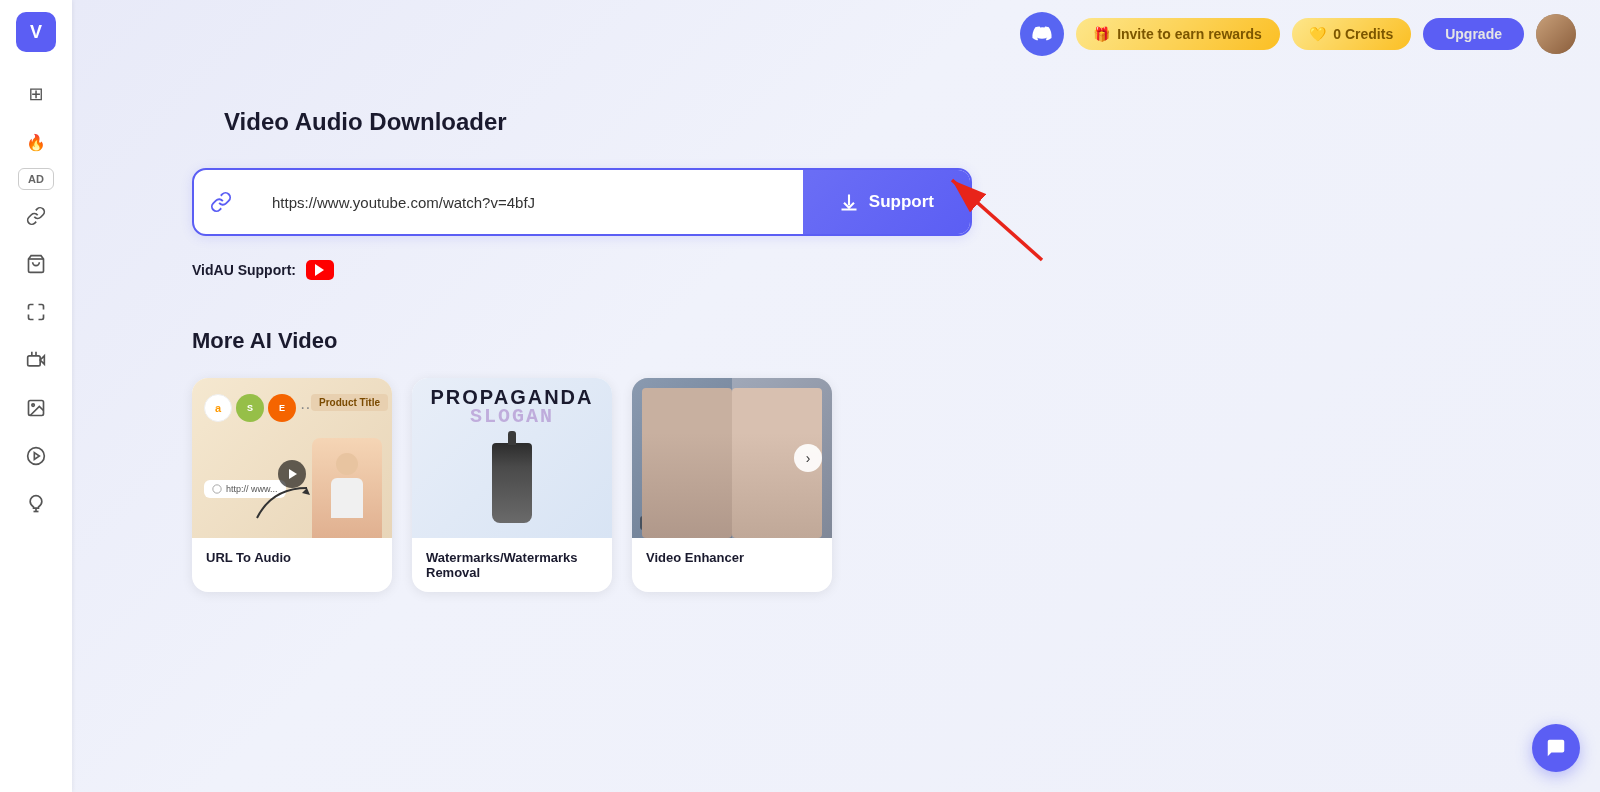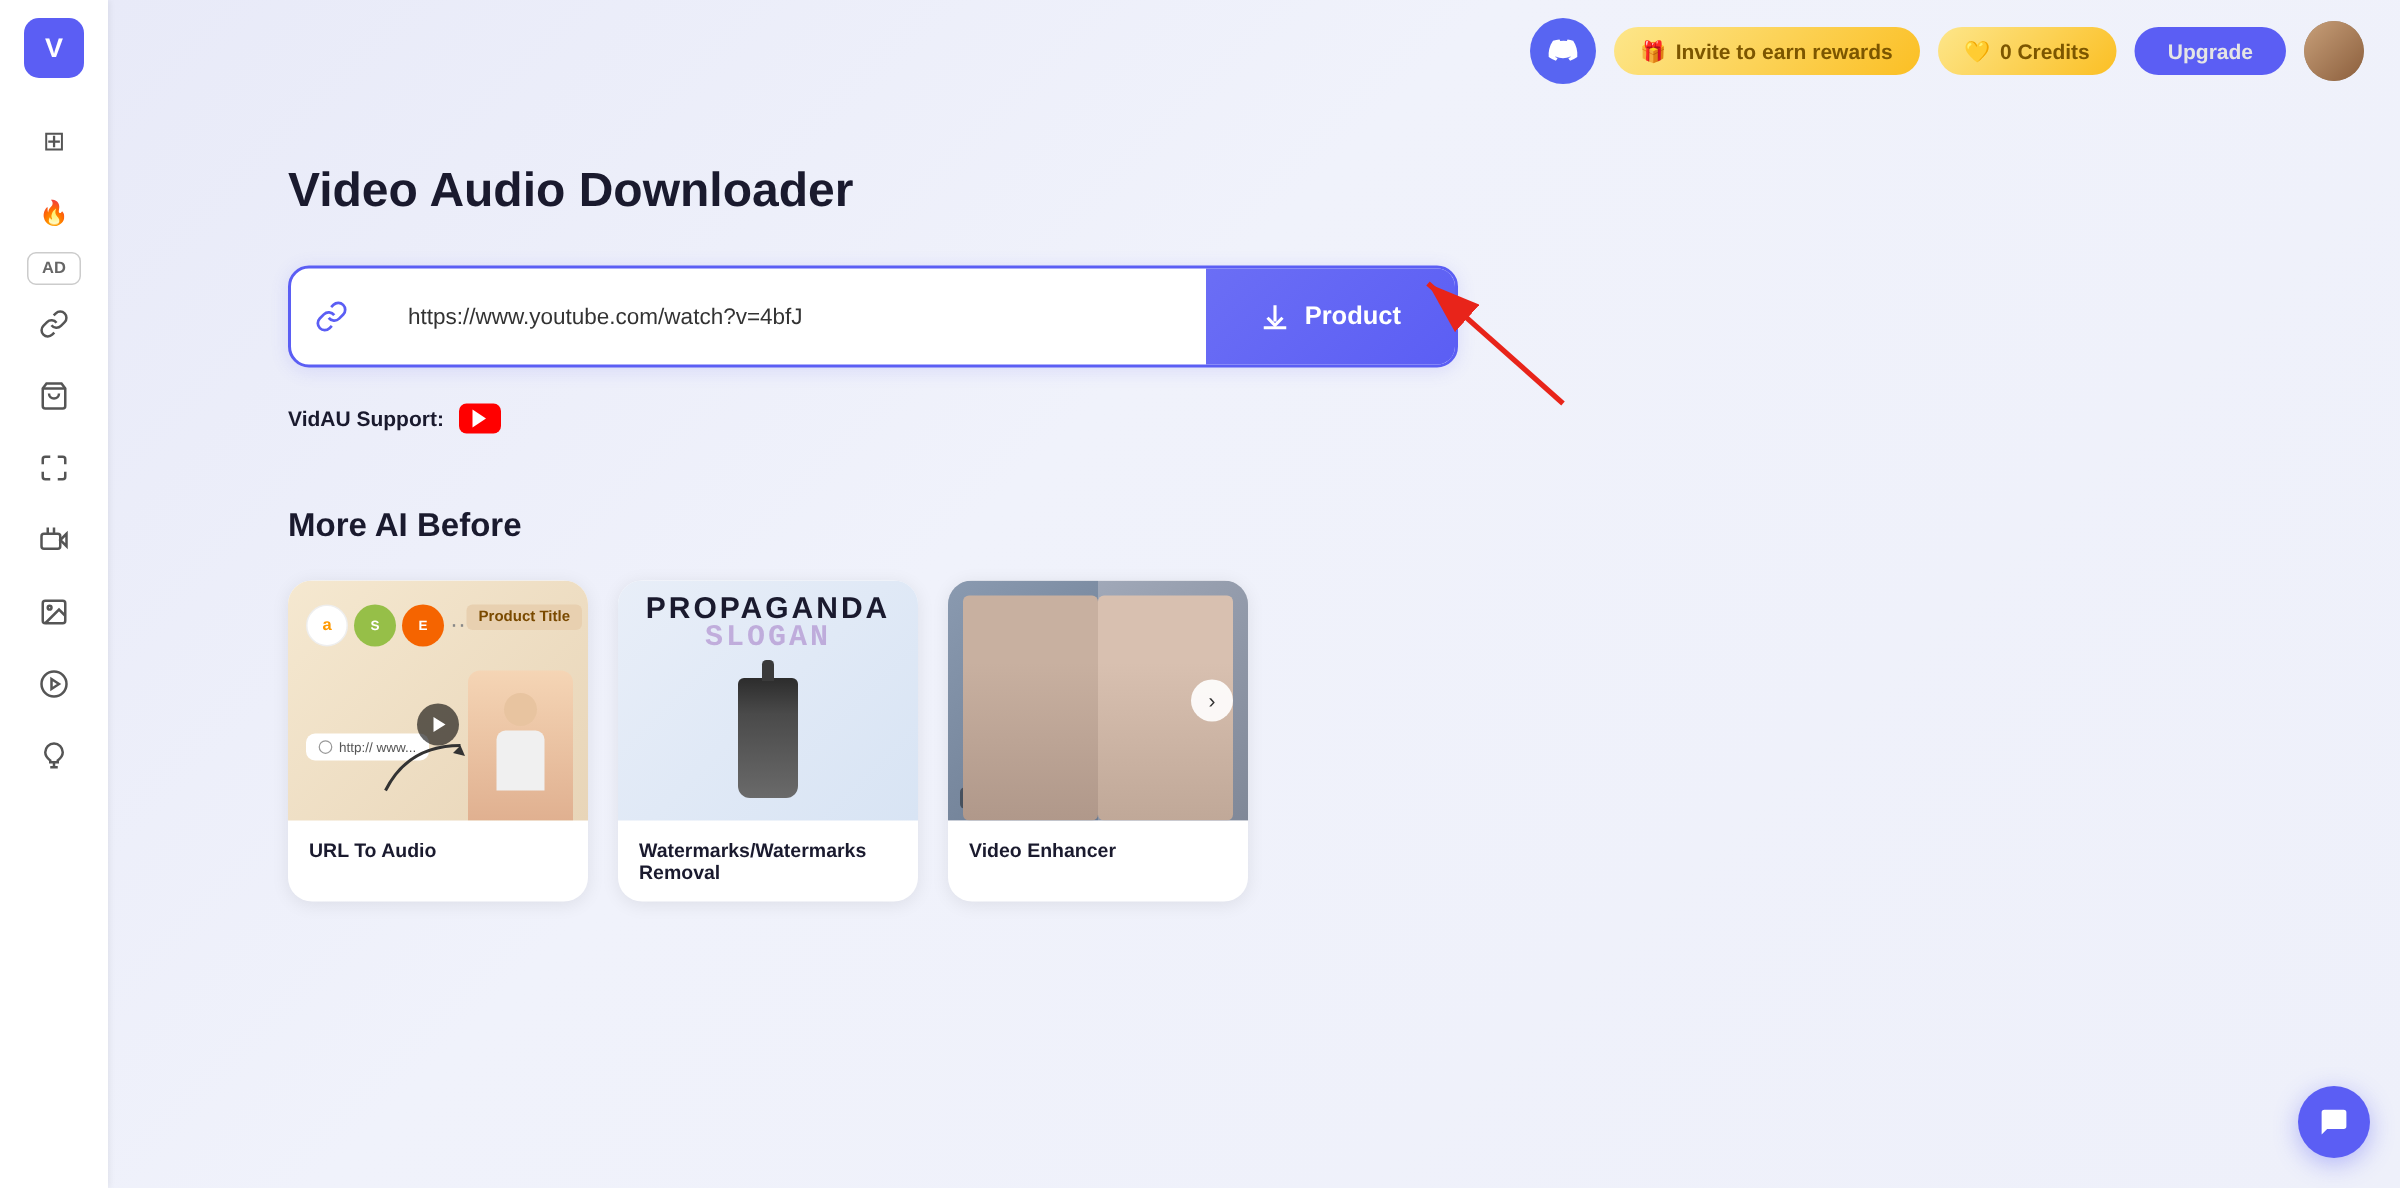--- a/index.html
+++ b/index.html
@@ -148,24 +148,25 @@
     }
 
     
     .content {
       flex: 1;
       padding: 40px 80px 40px 120px;
       overflow-y: auto;
     }
 
     .page-title {
-      font-size: 32px;
+      font-size: 24px;
       font-weight: 700;
       color: #1a1a2e;
       margin-bottom: 32px;
+      margin-left: 32px;
     }
 
     
     .url-bar {
       display: flex;
       align-items: center;
       background: #fff;
       border: 2.5px solid #5b5ef4;
       border-radius: 14px;
       overflow: hidden;
@@ -582,41 +583,41 @@
           <path d="M10 13a5 5 0 0 0 7.54.54l3-3a5 5 0 0 0-7.07-7.07l-1.72 1.71"></path>
           <path d="M14 11a5 5 0 0 0-7.54-.54l-3 3a5 5 0 0 0 7.07 7.07l1.71-1.71"></path>
         </svg>
       </div>
       <input class="url-input" type="text" value="https://www.youtube.com/watch?v=4bfJ" style="">
       <button class="download-btn">
         <svg width="20" height="20" viewBox="0 0 24 24" fill="none" stroke="white" stroke-width="2.5">
           <path d="M12 3v13M6 13l6 6 6-6"></path>
             <path d="M3 21h18"></path>
         </svg>
-        <span>Product</span>
+        <span>Support</span>
       </button>
     </div>
 
     <div style="position:relative; max-width:780px; height:0; overflow:visible;">
       <svg style="position:absolute; right:-80px; top:-100px; pointer-events:none;" width="120" height="120" viewBox="0 0 120 120">
         <defs>
           <marker id="arrowhead" markerWidth="10" markerHeight="7" refX="10" refY="3.5" orient="auto">
             <polygon points="0 0, 10 3.5, 0 7" fill="#e8241a"></polygon>
           </marker>
         </defs>
         <line x1="110" y1="100" x2="20" y2="20" stroke="#e8241a" stroke-width="3.5" marker-end="url(#arrowhead)"></line>
       </svg>
     </div>
 
     <div class="support-row">
       <span>VidAU Support:</span>
       <div class="youtube-icon"></div>
     </div>
 
-    <h2 class="section-title">More AI Before</h2>
+    <h2 class="section-title">More AI Video</h2>
 
     <div class="tools-grid">
 
       <div class="tool-card">
         <div class="tool-card-img card1-bg">
           <div class="card1-logos">
             <div class="amazon-logo">a</div>
             <div class="shopify-logo">S</div>
             <div class="etsy-logo">E</div>
             <span style="font-size:16px;color:#888;">···</span>

